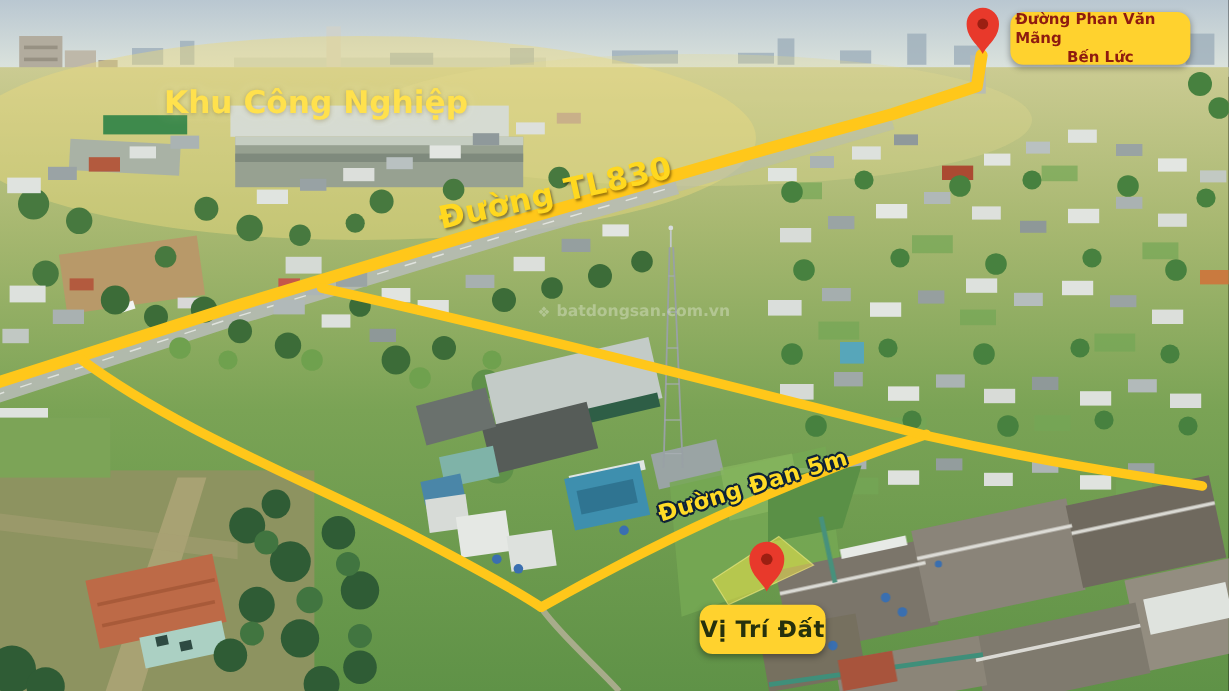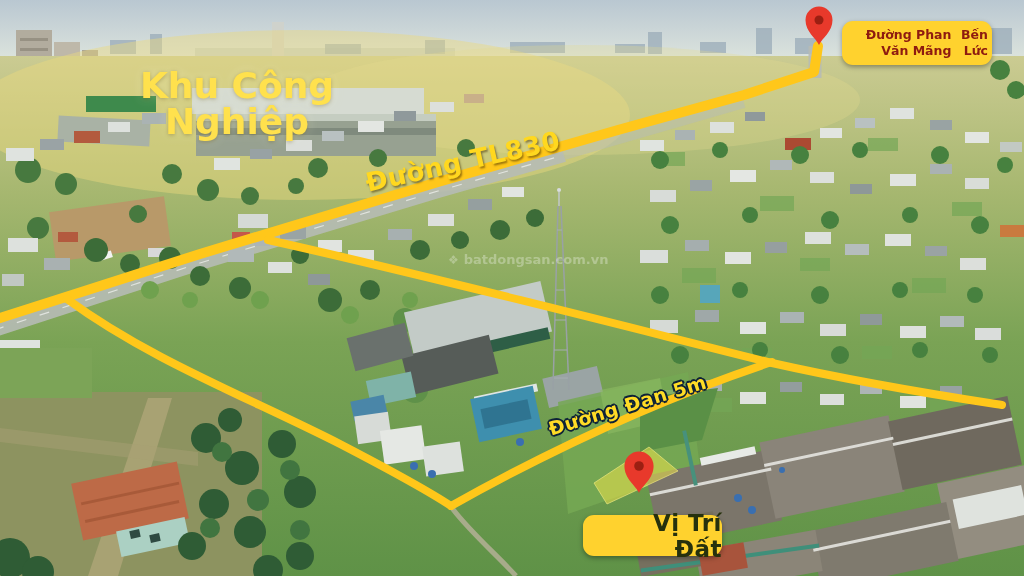--- a/index.html
+++ b/index.html
@@ -13,46 +13,46 @@
     position:relative;width:1024px;height:576px;overflow:hidden;
     font-family:"DejaVu Sans","Liberation Sans",sans-serif;
   }
   .stage svg.scene{position:absolute;left:0;top:0;width:1024px;height:576px;display:block;}
   .road{stroke:var(--road-yellow,#FFC71A);fill:none;stroke-linecap:round;stroke-linejoin:round;}
   .pin-body{fill:var(--pin-red,#E8392B);}
   .pin-dot{fill:var(--pin-inner,#9C1F12);}
   .parcel{fill:var(--parcel-highlight,#ECE14A);fill-opacity:.55;stroke:#f7ef86;stroke-opacity:.6;stroke-width:1;}
   .overlay-label{position:absolute;white-space:nowrap;font-weight:bold;}
   #label-industrial{
-    left:72px;top:68px;width:330px;text-align:center;white-space:normal;
-    font-size:36px;line-height:36px;color:var(--text-yellow,#FFE14D);
+    left:60px;top:68px;width:330px;text-align:right;white-space:normal;
+    font-size:26px;line-height:36px;color:var(--text-yellow,#FFE14D);
     text-shadow:0 1px 4px rgba(90,70,0,.35), 0 0 12px rgba(255,255,210,.35);
   }
   #label-tl830{
     left:366px;top:167px;font-size:26px;line-height:32px;color:var(--tl830-yellow,#FFD81F);
     transform:rotate(-12.5deg);transform-origin:left center;
     text-shadow:1px 2px 2px rgba(60,40,0,.5);letter-spacing:.5px;
   }
   #label-dan{
     left:549px;top:417px;font-size:19px;line-height:24px;color:var(--dan-yellow,#FFDC26);
     transform:rotate(-17deg);transform-origin:left center;letter-spacing:.5px;
     text-shadow:-2px 0 0 var(--outline-dark,#0E2238),2px 0 0 var(--outline-dark,#0E2238),
       0 -2px 0 var(--outline-dark,#0E2238),0 2px 0 var(--outline-dark,#0E2238),
       -1px -1px 0 var(--outline-dark,#0E2238),1px -1px 0 var(--outline-dark,#0E2238),
       -1px 1px 0 var(--outline-dark,#0E2238),1px 1px 0 var(--outline-dark,#0E2238);
   }
   .badge{
     position:absolute;background:var(--badge-bg,#FFD22E);border-radius:11px;
-    display:flex;flex-direction:row;align-items:center;justify-content:center;
-    box-shadow:0 2px 5px rgba(0,0,0,.35);font-weight:bold;text-align:right;margin-top:11px;
+    display:flex;flex-direction:column;align-items:center;justify-content:center;
+    box-shadow:0 2px 5px rgba(0,0,0,.35);font-weight:bold;text-align:left;
   }
   #badge-pvm{left:842px;top:10px;width:150px;height:44px;color:var(--badge-text-red,#8E1B10);
     font-size:12.5px;line-height:16px;padding:2px 4px;box-sizing:border-box;}
   #badge-plot{left:583px;top:504px;width:105px;height:41px;color:var(--badge-text-dark,#26310D);
-    font-size:23px;letter-spacing:.5px;padding-left:34px;}
+    font-size:19px;letter-spacing:.5px;}
   #watermark{
     position:absolute;left:448px;top:252px;display:flex;align-items:center;gap:5px;
     color:rgba(255,255,255,.30);font-size:13px;font-weight:bold;
   }
   #watermark .wm-icon{font-size:12px;}
 </style>
 </head>
 <body>
 
 <div class="stage">

